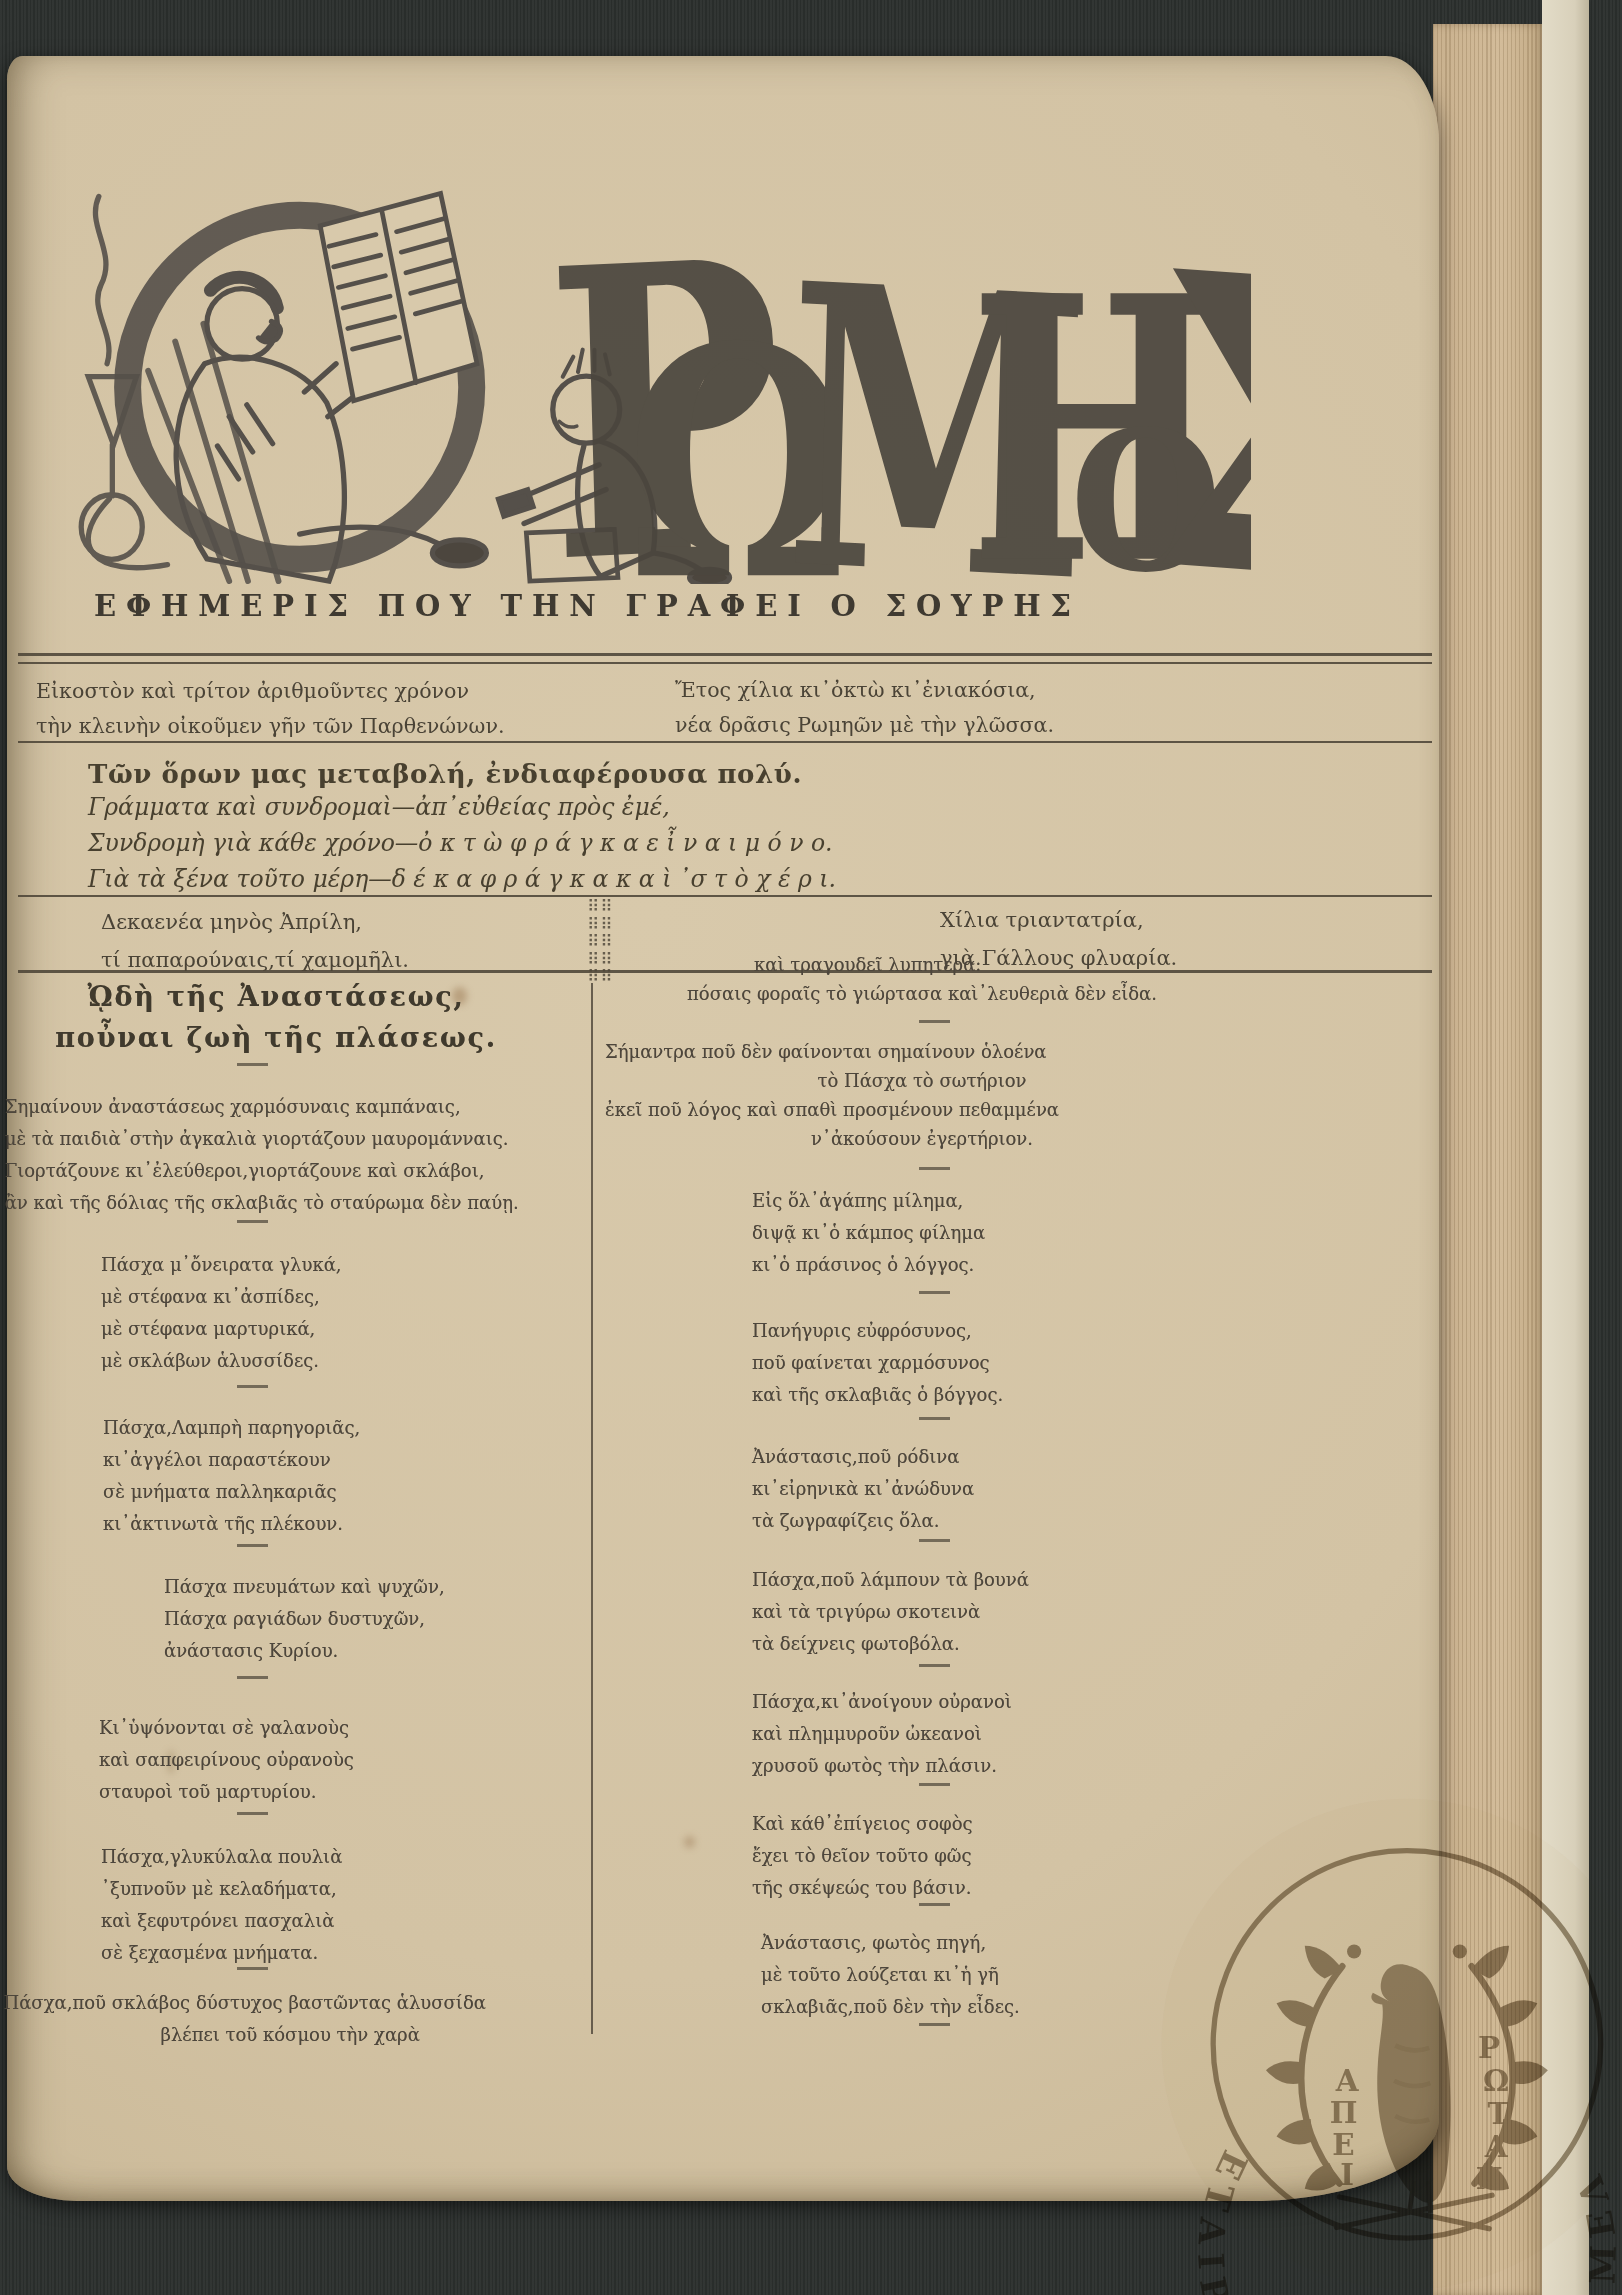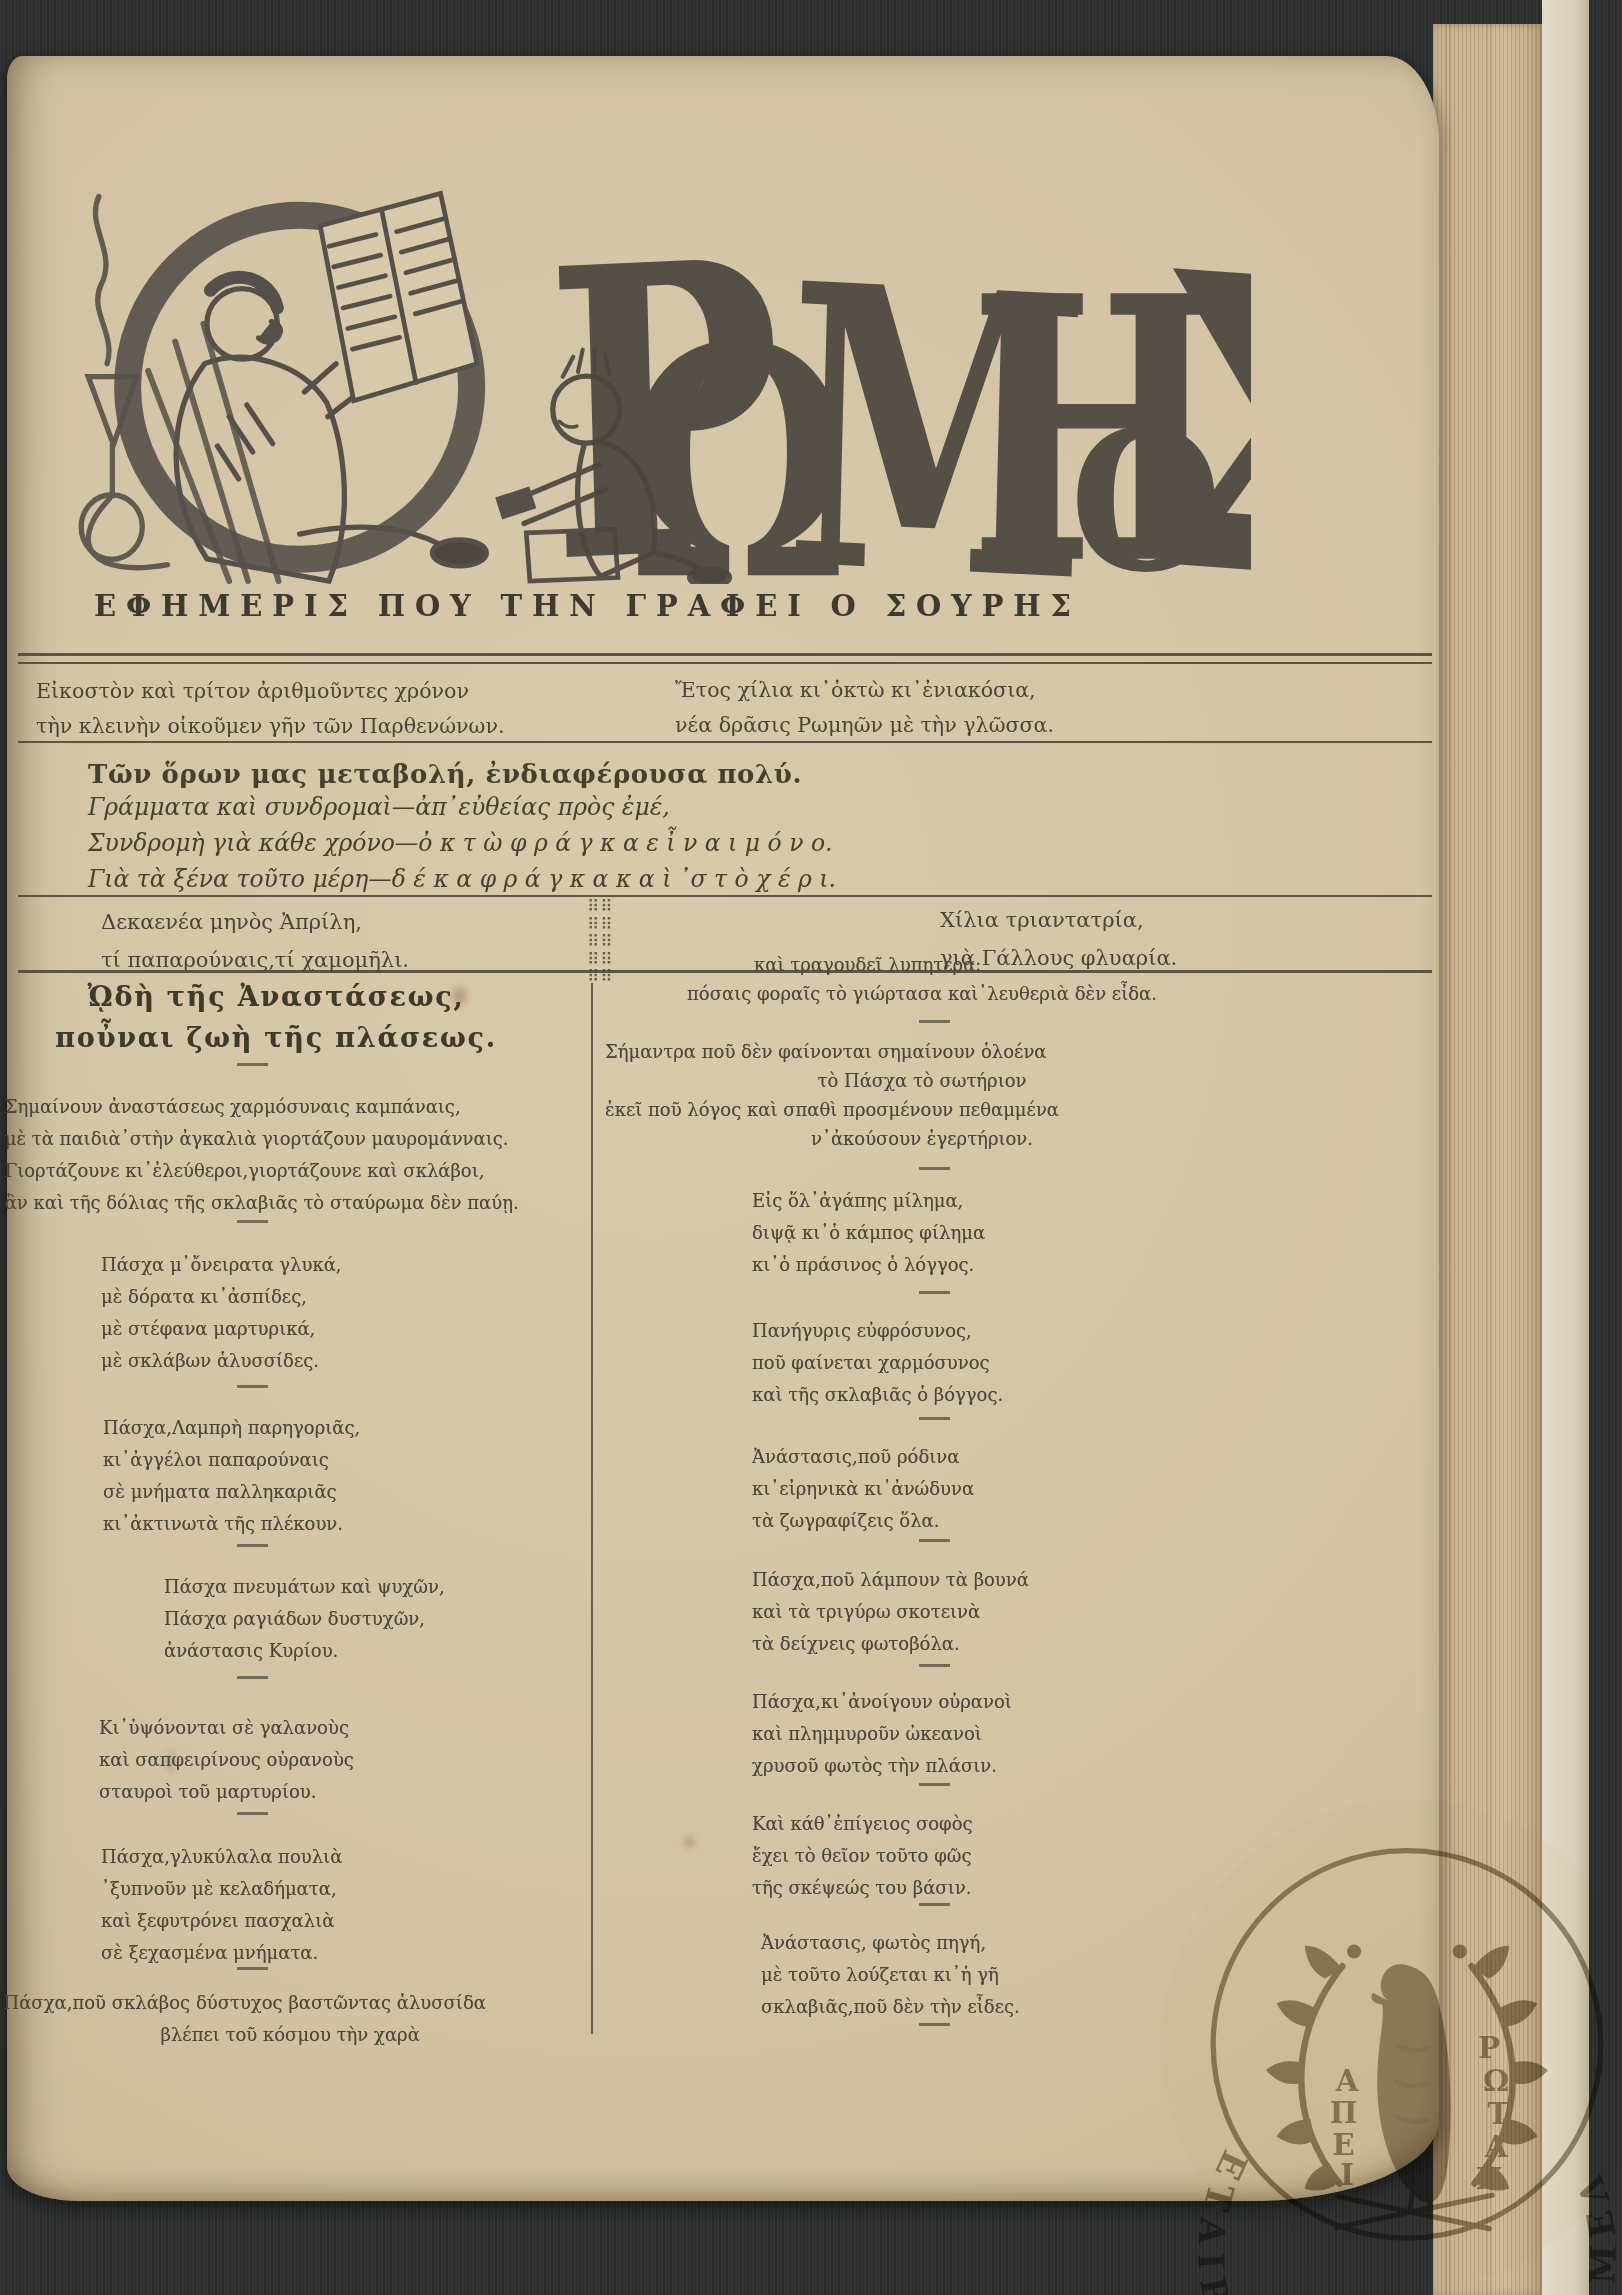--- a/index.html
+++ b/index.html
@@ -193,29 +193,29 @@
   <div class="abs poem" style="left:4.7px;top:1091px;width:587px;">
       <div class="line">Σημαίνουν ἀναστάσεως χαρμόσυναις καμπάναις,</div>
       <div class="line">μὲ τὰ παιδιὰ᾽στὴν ἀγκαλιὰ γιορτάζουν μαυρομάνναις.</div>
       <div class="line">Γιορτάζουνε κι᾽ἐλεύθεροι,γιορτάζουνε καὶ σκλάβοι,</div>
       <div class="line">ἂν καὶ τῆς δόλιας τῆς σκλαβιᾶς τὸ σταύρωμα δὲν παύῃ.</div>
     </div>
   <div class="orn" style="left:223px;top:1214px;"></div>
 
   <div class="abs poem" style="left:101px;top:1249px;">
       <div class="line">Πάσχα μ᾽ὄνειρατα γλυκά,</div>
-      <div class="line">μὲ δόρατα κι᾽ἀσπίδες,</div>
+      <div class="line">μὲ στέφανα κι᾽ἀσπίδες,</div>
       <div class="line">μὲ στέφανα μαρτυρικά,</div>
       <div class="line">μὲ σκλάβων ἁλυσσίδες.</div>
     </div>
   <div class="orn" style="left:223px;top:1379px;"></div>
 
   <div class="abs poem" style="left:103px;top:1412px;">
       <div class="line">Πάσχα,Λαμπρὴ παρηγοριᾶς,</div>
-      <div class="line">κι᾽ἀγγέλοι παπαρούναις</div>
+      <div class="line">κι᾽ἀγγέλοι παραστέκουν</div>
       <div class="line">σὲ μνήματα παλληκαριᾶς</div>
       <div class="line">κι᾽ἀκτινωτὰ τῆς πλέκουν.</div>
     </div>
   <div class="orn" style="left:223px;top:1538px;"></div>
 
   <div class="abs poem" style="left:164px;top:1571px;">
       <div class="line">Πάσχα πνευμάτων καὶ ψυχῶν,</div>
       <div class="line">Πάσχα ραγιάδων δυστυχῶν,</div>
       <div class="line">ἀνάστασις Κυρίου.</div>
     </div>

